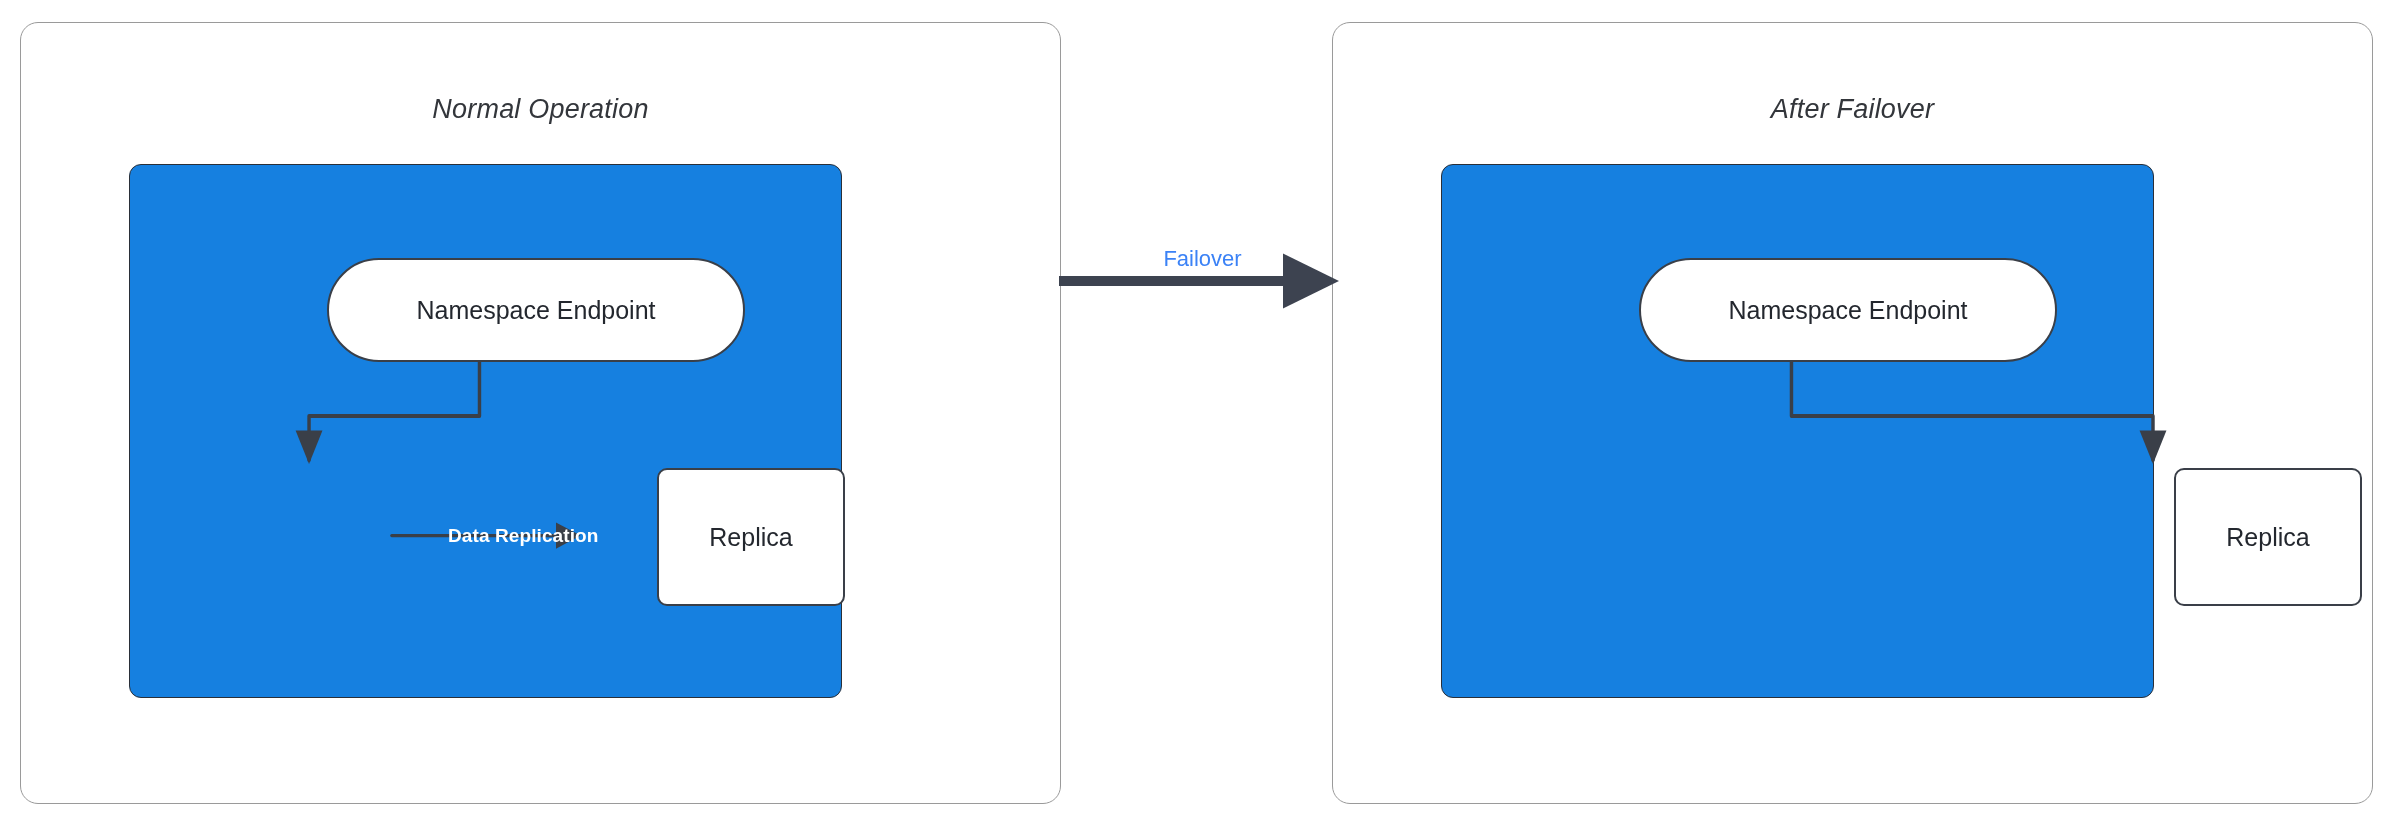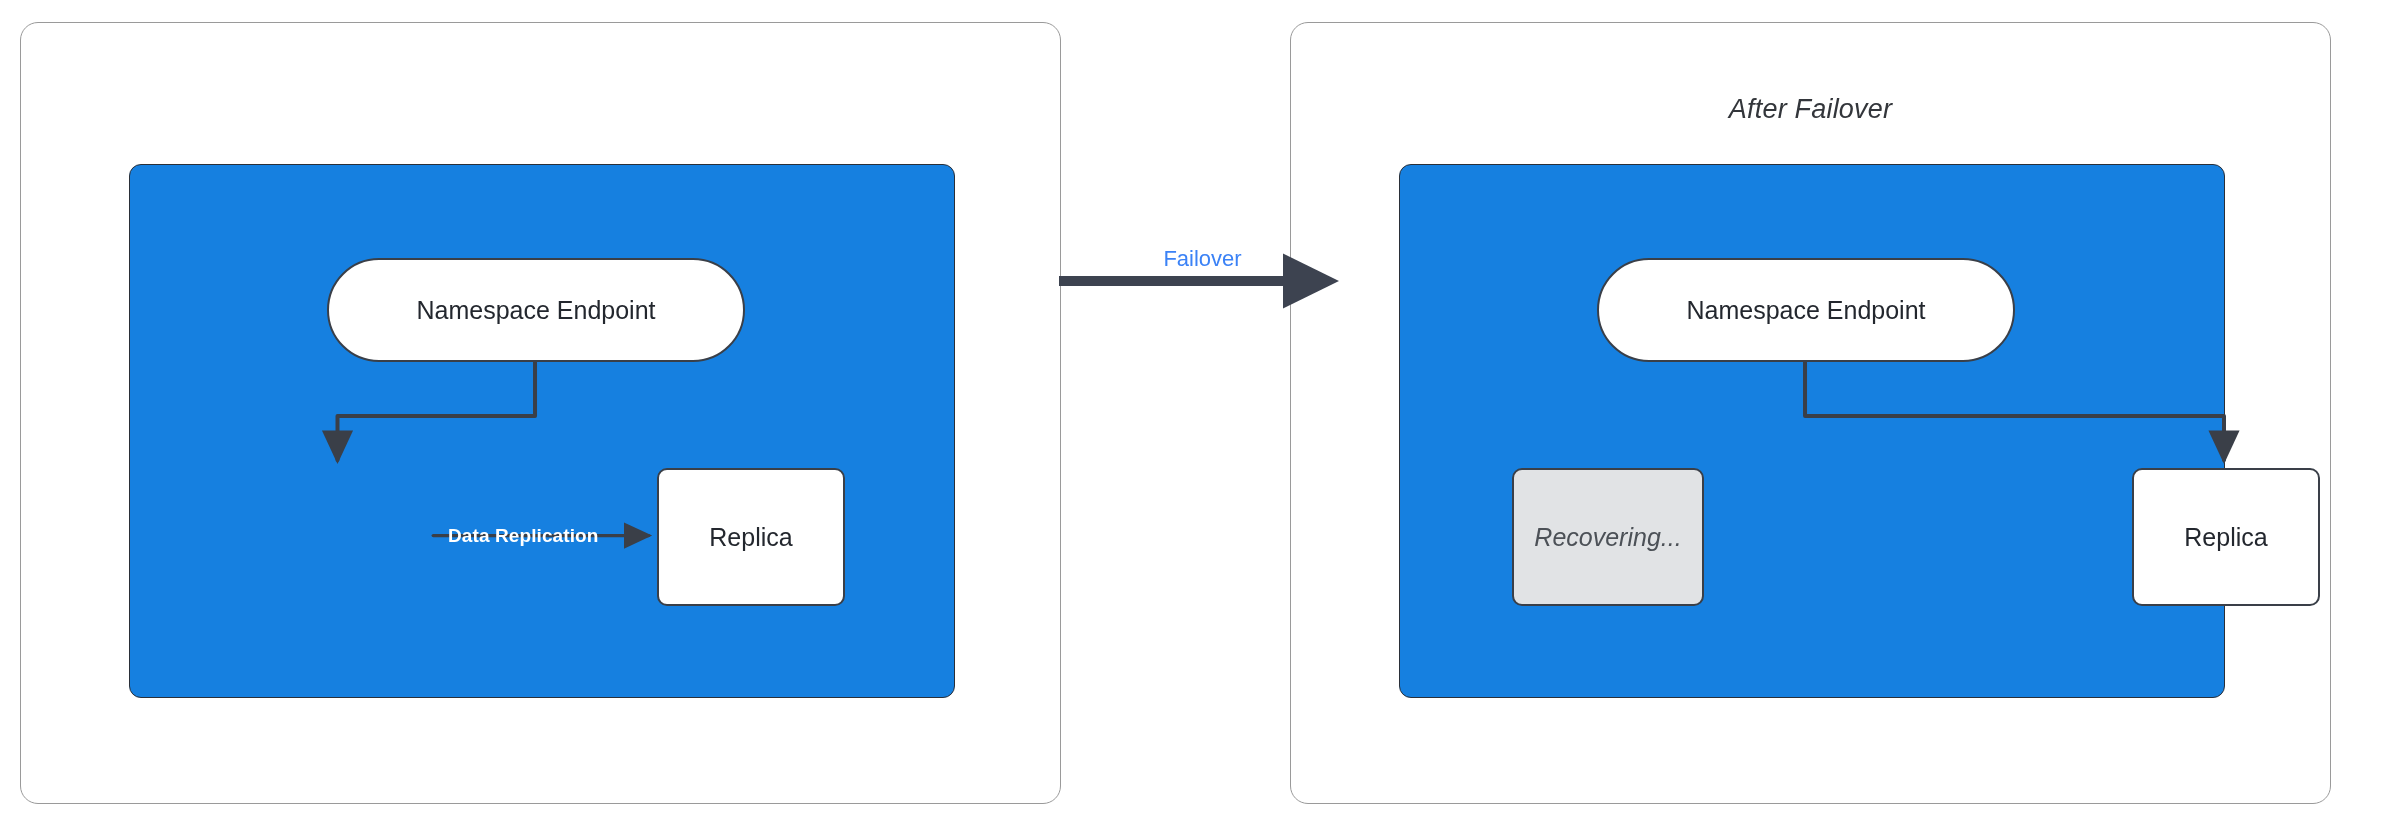--- a/index.html
+++ b/index.html
@@ -24,41 +24,41 @@
   .panel {
     position: absolute;
     top: 22px;
     height: 782px;
     background: #ffffff;
     border: 1px solid #9a9a9a;
     border-radius: 18px;
     box-sizing: border-box;
   }
   #panel-left  { left: 20px;   width: 1041px; }
-  #panel-right { left: 1290px; width: 1041px; }
+  #panel-right { left: 1332px; width: 1041px; }
 
   .panel-title {
     position: absolute;
     top: 71px;
     left: 0;
     width: 100%;
     text-align: center;
     font-size: 27px;
     font-style: italic;
     color: #33363b;
     letter-spacing: 0.2px;
     white-space: nowrap;
   }
 
   
   .cluster {
     position: absolute;
     left: 108px;
     top: 141px;
-    width: 826px;
+    width: 713px;
     height: 534px;
     background: #1680e0;
     border: 1px solid #2a2f38;
     border-radius: 12px;
     box-sizing: border-box;
   }
 
   
   .node {
     position: absolute;
@@ -138,20 +138,21 @@
     z-index: 6;
   }
 </style>
 </head>
 <body>
 
 <div id="stage">
 
   <div class="panel" id="panel-left">
 
+    <div class="panel-title">Normal Operation</div>
 
     <div class="cluster">
 
       <svg class="edges" viewBox="0 0 826 534" preserveAspectRatio="none">
         <defs>
           <marker id="arrow-l" markerWidth="9" markerHeight="9" refX="7.4" refY="4.5" orient="auto" markerUnits="strokeWidth">
             <path d="M0,0.6 L8.4,4.5 L0,8.4 z" fill="#3a3f48"></path>
           </marker>
         </defs>
 
@@ -191,20 +192,19 @@
           <marker id="arrow-r" markerWidth="9" markerHeight="9" refX="7.4" refY="4.5" orient="auto" markerUnits="strokeWidth">
             <path d="M0,0.6 L8.4,4.5 L0,8.4 z" fill="#3a3f48"></path>
           </marker>
         </defs>
 
         <path d="M 406,197 L 406,252 L 826,252 L 826,296" fill="none" stroke="#3a3f48" stroke-width="4" stroke-linecap="round" stroke-linejoin="round" marker-end="url(#arrow-r)"></path>
       </svg>
 
       <div class="node pill n-endpoint">Namespace Endpoint</div>
 
-      <div class="node box dim n-recover">Recovering...</div>
 
       <div class="node box n-replica-r">Replica</div>
 
     </div>
   </div>
 
 </div>
 
 </body></html>

